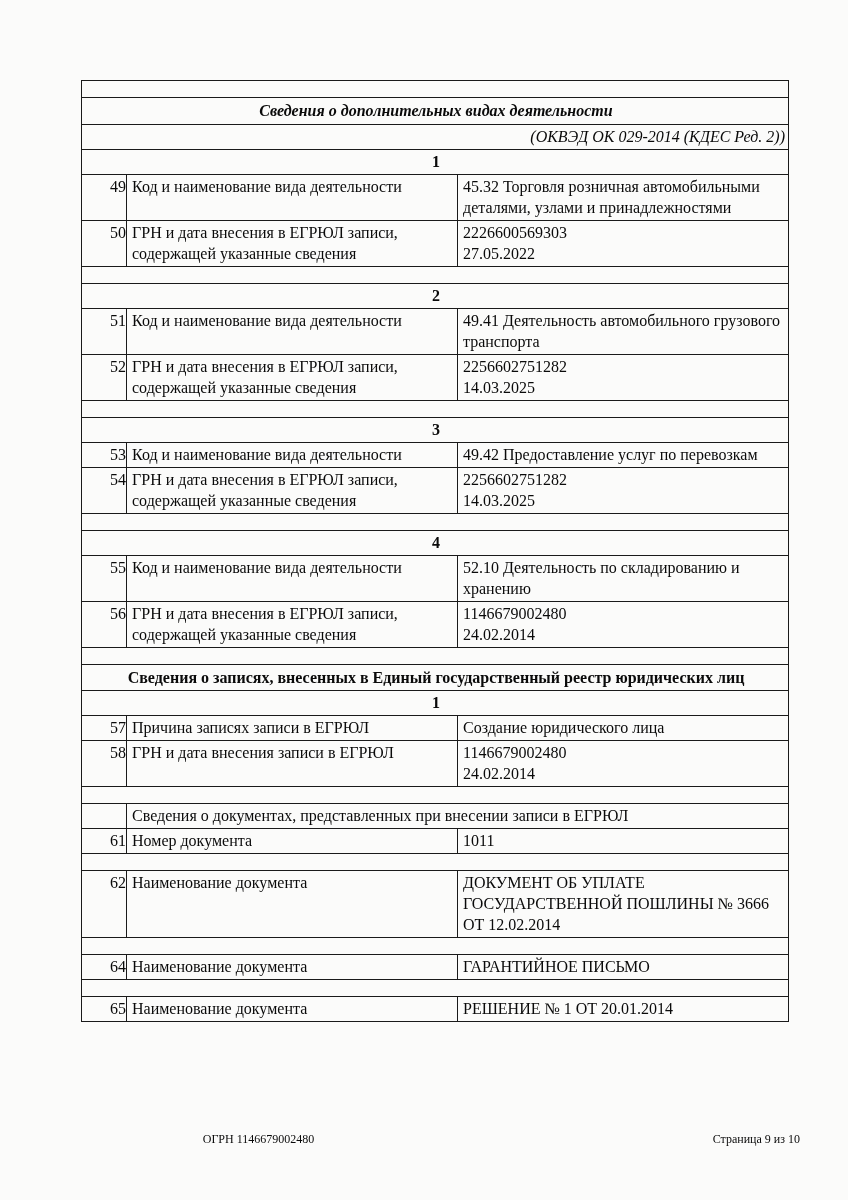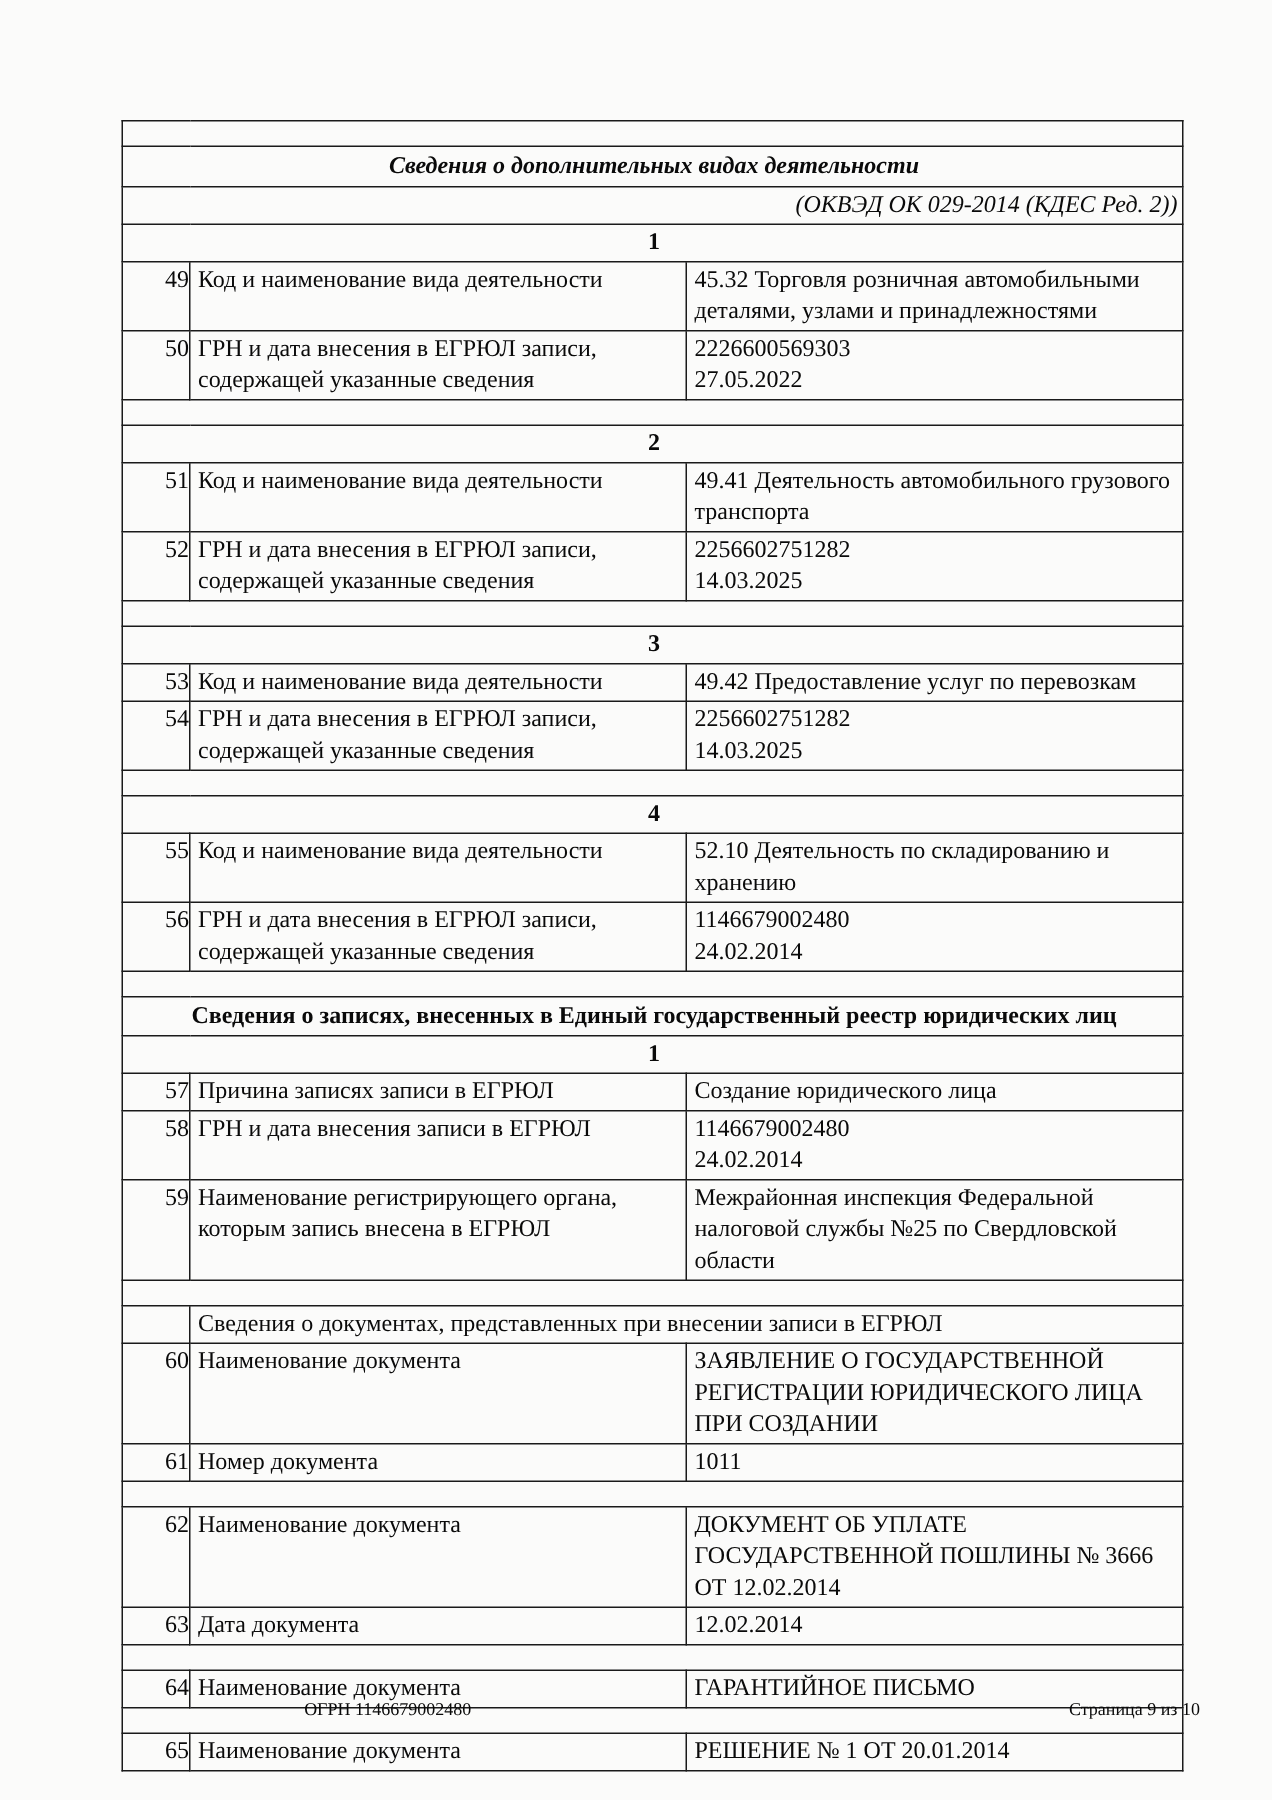--- a/index.html
+++ b/index.html
@@ -193,58 +193,43 @@
     <td class="num-cell">57</td>
     <td class="label-cell">Причина записях записи в ЕГРЮЛ</td>
     <td class="value-cell">Создание юридического лица</td>
   </tr>
   <tr>
     <td class="num-cell">58</td>
     <td class="label-cell">ГРН и дата внесения записи в ЕГРЮЛ</td>
     <td class="value-cell">1146679002480
 24.02.2014</td>
   </tr>
-  <tr>
-    <td class="num-cell">59</td>
-    <td class="label-cell">Наименование регистрирующего органа, которым запись внесена в ЕГРЮЛ</td>
-    <td class="value-cell">Межрайонная инспекция Федеральной налоговой службы №25 по Свердловской области</td>
-  </tr>
 
   <tr class="spacer-row">
         <td colspan="3"></td>
       </tr>
 
   <tr>
     <td class="num-cell"></td>
     <td colspan="2" class="docs-header-cell">Сведения о документах, представленных при внесении записи в ЕГРЮЛ</td>
-  </tr>
-  <tr>
-    <td class="num-cell">60</td>
-    <td class="label-cell">Наименование документа</td>
-    <td class="value-cell">ЗАЯВЛЕНИЕ О ГОСУДАРСТВЕННОЙ РЕГИСТРАЦИИ ЮРИДИЧЕСКОГО ЛИЦА ПРИ СОЗДАНИИ</td>
   </tr>
   <tr>
     <td class="num-cell">61</td>
     <td class="label-cell">Номер документа</td>
     <td class="value-cell">1011</td>
   </tr>
 
   <tr class="spacer-row">
         <td colspan="3"></td>
       </tr>
 
   <tr>
     <td class="num-cell">62</td>
     <td class="label-cell">Наименование документа</td>
     <td class="value-cell">ДОКУМЕНТ ОБ УПЛАТЕ ГОСУДАРСТВЕННОЙ ПОШЛИНЫ № 3666 ОТ 12.02.2014</td>
-  </tr>
-  <tr>
-    <td class="num-cell">63</td>
-    <td class="label-cell">Дата документа</td>
-    <td class="value-cell">12.02.2014</td>
   </tr>
 
   <tr class="spacer-row">
         <td colspan="3"></td>
       </tr>
 
   <tr>
     <td class="num-cell">64</td>
     <td class="label-cell">Наименование документа</td>
     <td class="value-cell">ГАРАНТИЙНОЕ ПИСЬМО</td>

